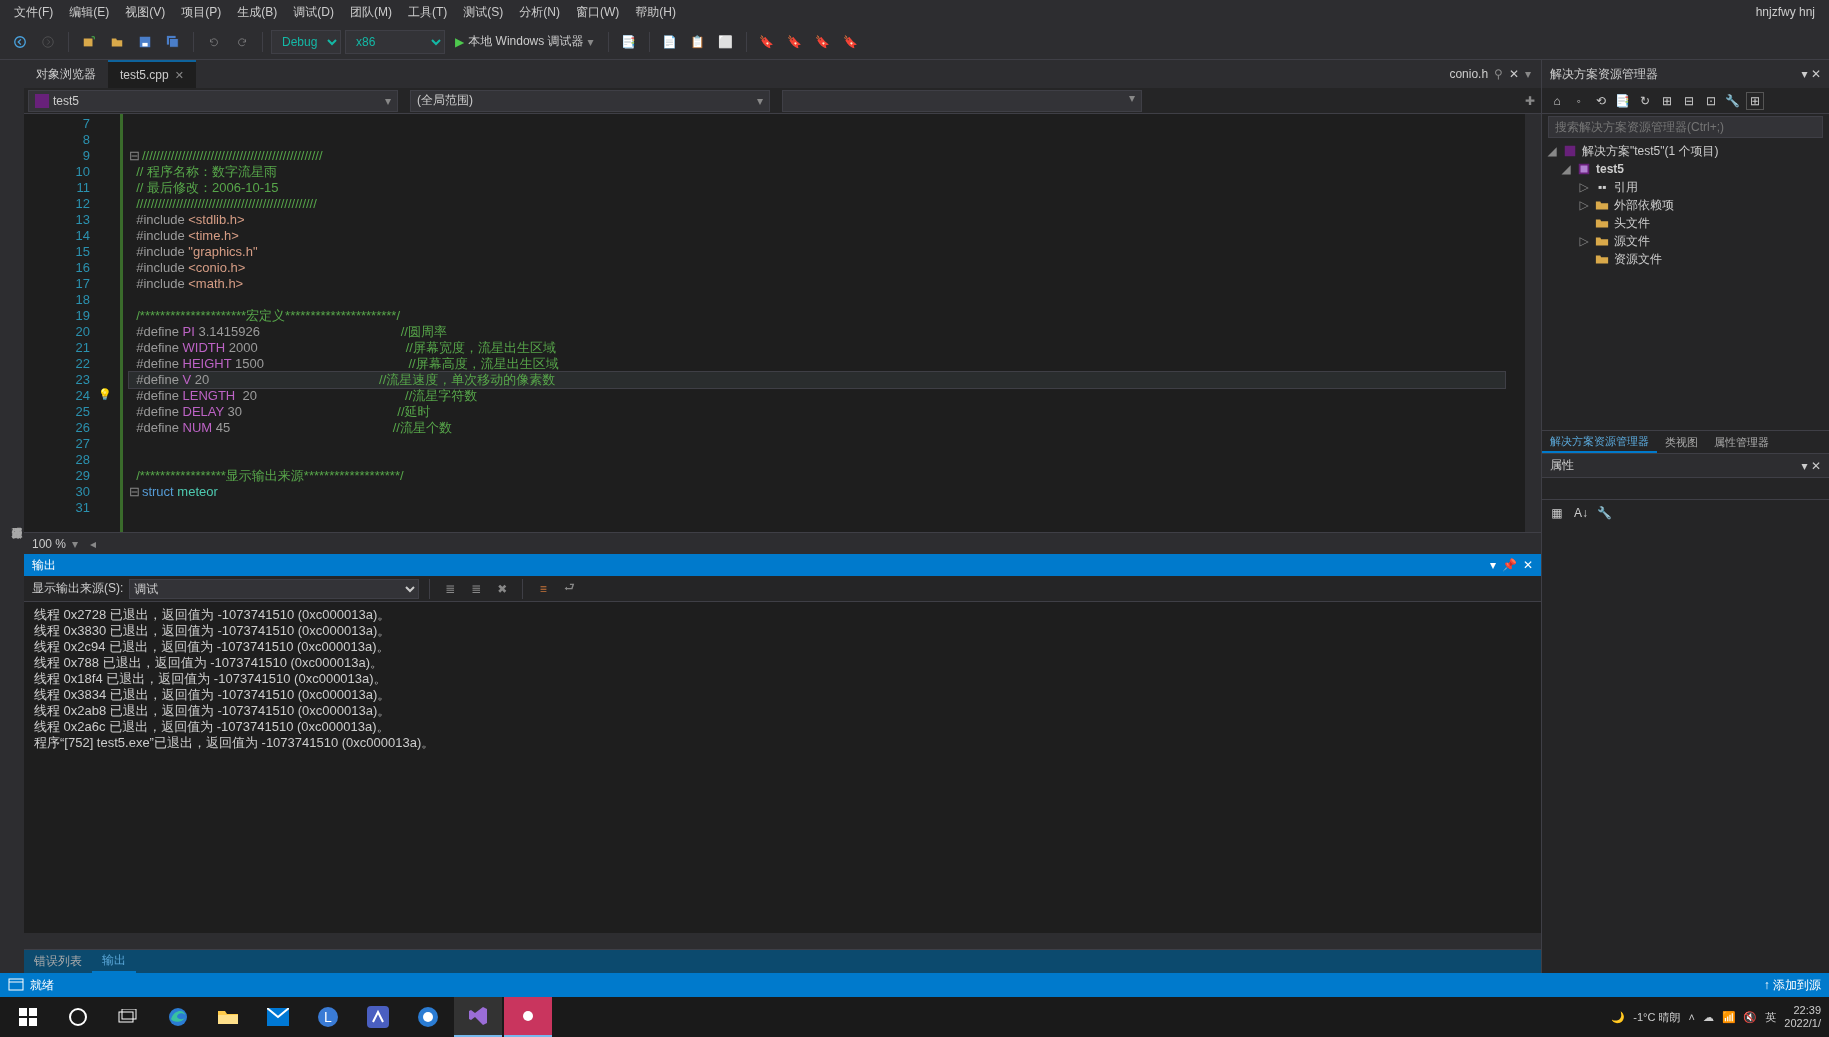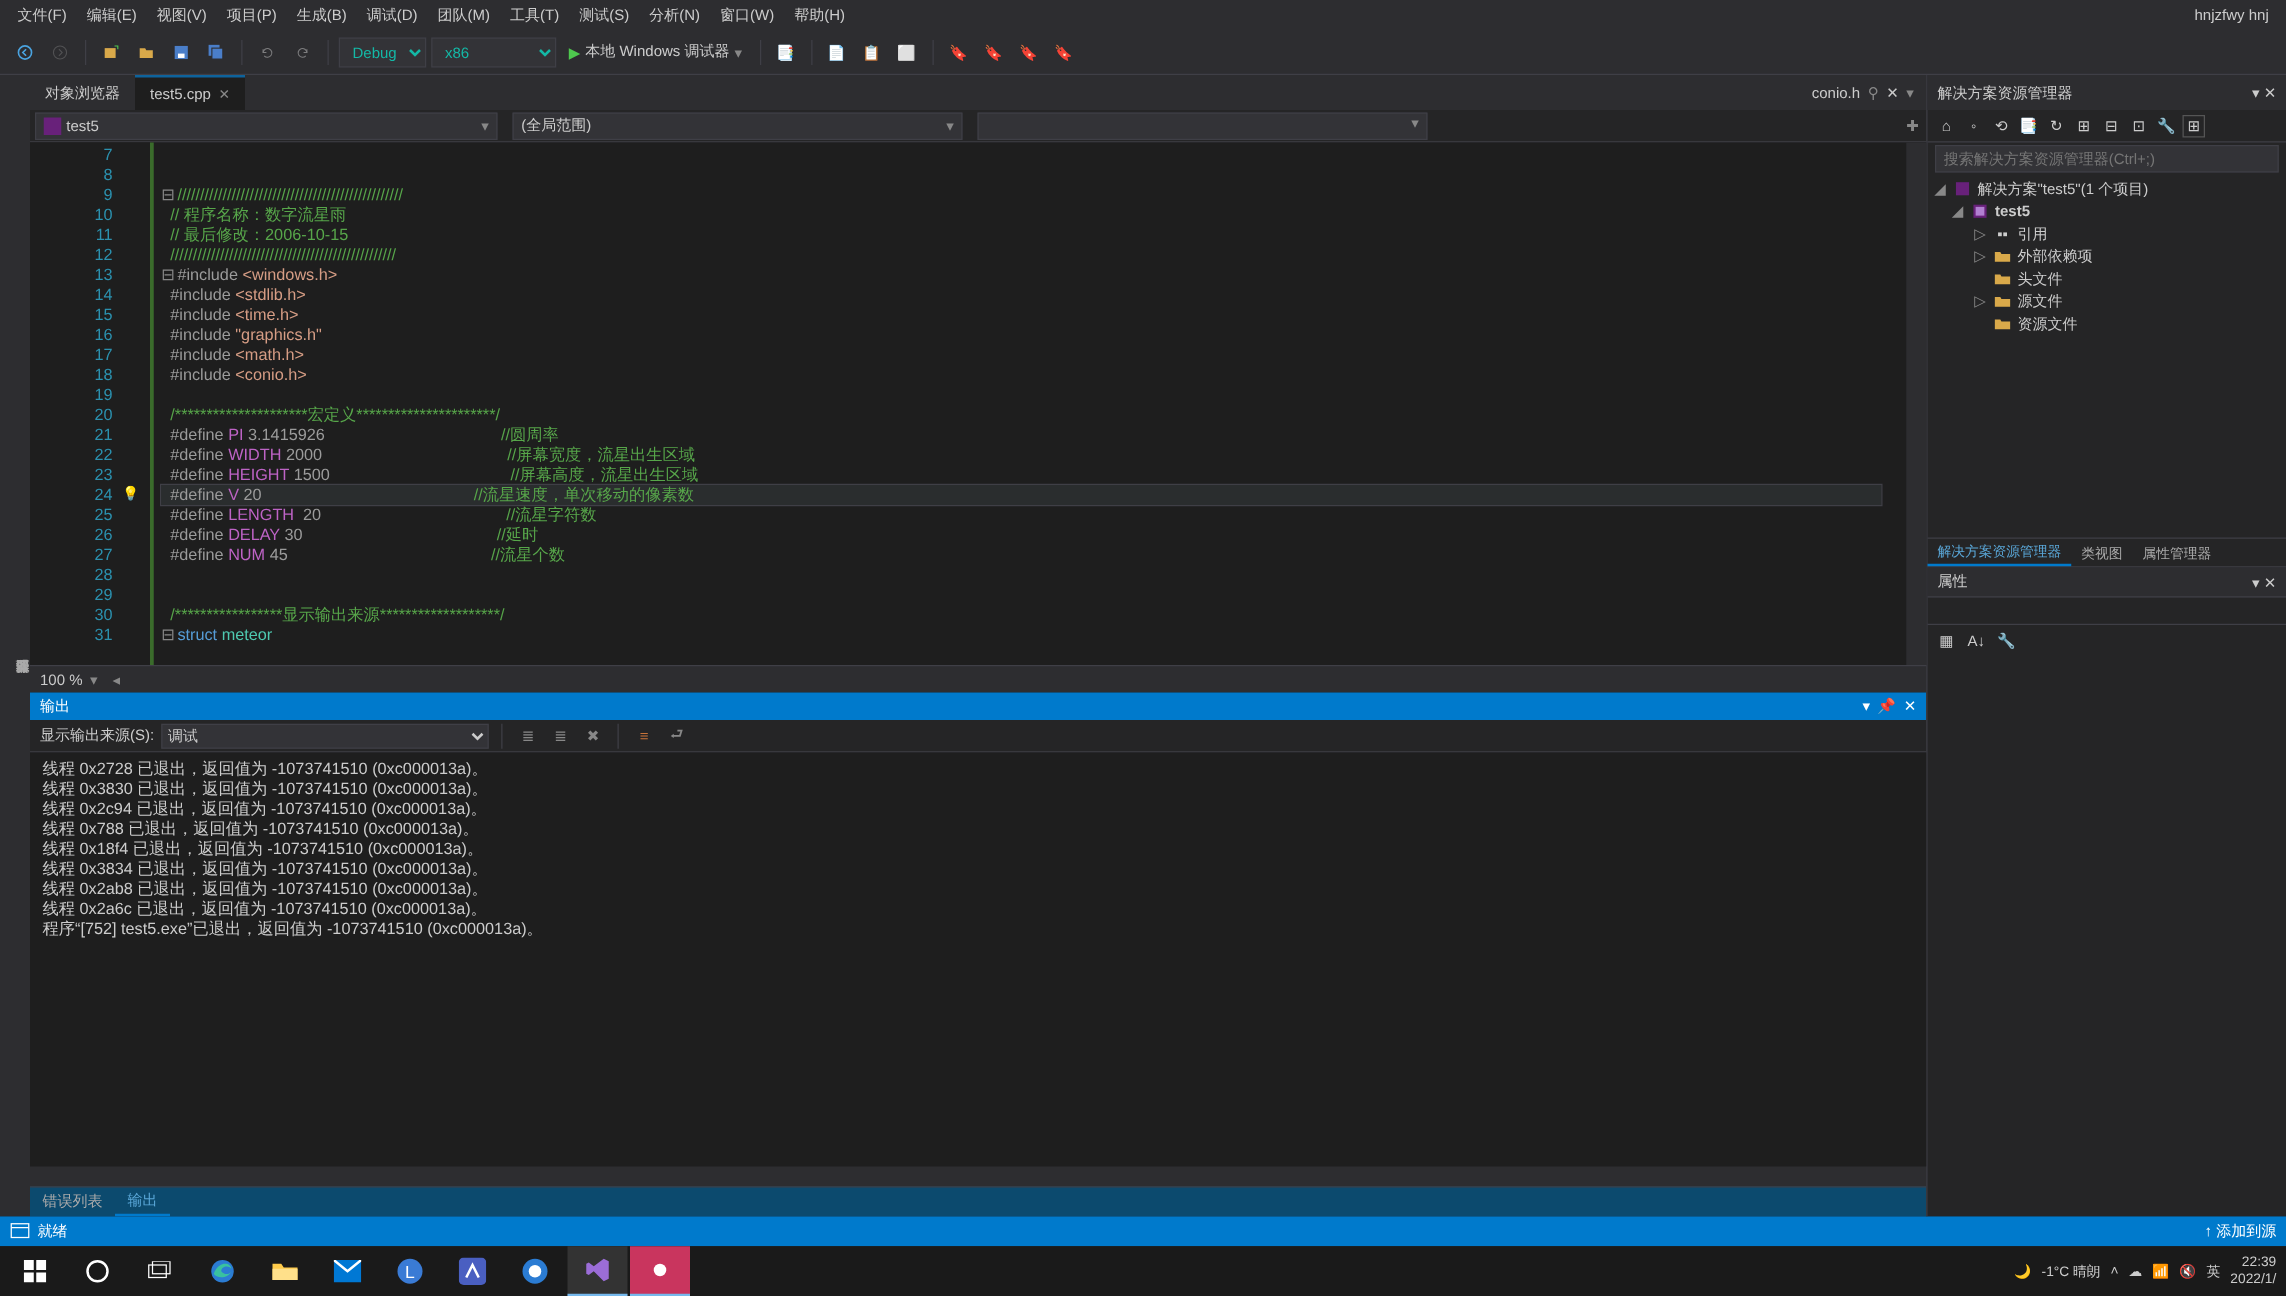--- a/index.html
+++ b/index.html
@@ -45,21 +45,21 @@
 .c-pre { color: #9b9b9b; }
 .c-str { color: #d69d85; }
 .c-macro { color: #bd63c5; }
 .c-kw { color: #569cd6; }
 .c-type { color: #4ec9b0; }
 .foldbox { color: #888; margin-right: 2px; }
 .zoomrow { height: 22px; background: #2d2d30; border-top: 1px solid #3f3f46; display:flex; align-items:center; padding: 0 8px; color:#ccc; gap:6px; }
 .outputhdr { height: 22px; background: #007acc; color: #fff; display: flex; align-items: center; padding: 0 8px; font-size: 12px; }
 .outputhdr .right { margin-left: auto; display: flex; gap: 6px; }
 .outtool { height: 26px; background: #252526; display: flex; align-items: center; padding: 0 8px; gap: 6px; border-bottom: 1px solid #3f3f46; }
-.outtool select { background: #333337; border: 1px solid #3f3f46; color: #ccc; height: 20px; font-size: 12px; width: 262px; }
+.outtool select { background: #333337; border: 1px solid #3f3f46; color: #ccc; height: 20px; font-size: 12px; width: 290px; }
 .outtool .ob { width:20px; height:20px; color:#888; display:flex;align-items:center;justify-content:center; }
 .outputbody { flex: 1; background: #1e1e1e; font-family: Consolas, monospace; font-size: 13px; color: #ccc; padding: 4px 10px; overflow: hidden; }
 .outputbody div { height: 16px; white-space: pre; }
 .bottomtabs { height: 24px; background: #0c4a6e; display: flex; align-items: stretch; border-top: 1px solid #3f3f46; }
 .bottomtabs span { padding: 0 10px; display: flex; align-items: center; color:#aaa; }
 .bottomtabs span.act { color: #5aa7d8; border-bottom: 2px solid #007acc; }
 .rightpanel { width: 288px; background: #252526; display: flex; flex-direction: column; border-left: 1px solid #3f3f46; }
 .rp-title { height: 28px; background: #2d2d30; display: flex; align-items: center; padding: 0 8px; color: #ccc; }
 .rp-title .dd { margin-left:auto; }
 .rp-tool { height: 26px; display: flex; align-items: center; padding: 0 6px; gap: 4px; border-bottom: 1px solid #3f3f46; }
@@ -249,26 +249,25 @@
           <div class="gline">30</div>
           <div class="gline">31</div>
         </div>
       <div class="codecol" id="codecol">
           <div class="codeline">  </div>
           <div class="codeline">  </div>
           <div class="codeline"><span class="foldbox">⊟</span><span class="c-comment">//////////////////////////////////////////////////</span></div>
           <div class="codeline">  <span class="c-comment">// 程序名称：数字流星雨</span></div>
           <div class="codeline">  <span class="c-comment">// 最后修改：2006-10-15</span></div>
           <div class="codeline">  <span class="c-comment">//////////////////////////////////////////////////</span></div>
-          <div class="codeline"><span class="foldbox">⊟</span><span class="c-pre">#include </span><span class="c-str">&lt;windows.h&gt;</span></div>
           <div class="codeline">  <span class="c-pre">#include </span><span class="c-str">&lt;stdlib.h&gt;</span></div>
           <div class="codeline">  <span class="c-pre">#include </span><span class="c-str">&lt;time.h&gt;</span></div>
           <div class="codeline">  <span class="c-pre">#include </span><span class="c-str">"graphics.h"</span></div>
+          <div class="codeline">  <span class="c-pre">#include </span><span class="c-str">&lt;conio.h&gt;</span></div>
           <div class="codeline">  <span class="c-pre">#include </span><span class="c-str">&lt;math.h&gt;</span></div>
-          <div class="codeline">  <span class="c-pre">#include </span><span class="c-str">&lt;conio.h&gt;</span></div>
           <div class="codeline">  </div>
           <div class="codeline">  <span class="c-comment">/*********************宏定义**********************/</span></div>
           <div class="codeline">  <span class="c-pre">#define </span><span class="c-macro">PI</span><span class="c-pre"> 3.1415926</span>                                       <span class="c-comment">//圆周率</span></div>
           <div class="codeline">  <span class="c-pre">#define </span><span class="c-macro">WIDTH</span><span class="c-pre"> 2000</span>                                         <span class="c-comment">//屏幕宽度，流星出生区域</span></div>
           <div class="codeline">  <span class="c-pre">#define </span><span class="c-macro">HEIGHT</span><span class="c-pre"> 1500</span>                                        <span class="c-comment">//屏幕高度，流星出生区域</span></div>
           <div class="codeline hl">  <span class="c-pre">#define </span><span class="c-macro">V</span><span class="c-pre"> 20</span>                                               <span class="c-comment">//流星速度，单次移动的像素数</span></div>
           <div class="codeline">  <span class="c-pre">#define </span><span class="c-macro">LENGTH</span><span class="c-pre">  20</span>                                         <span class="c-comment">//流星字符数</span></div>
           <div class="codeline">  <span class="c-pre">#define </span><span class="c-macro">DELAY</span><span class="c-pre"> 30</span>                                           <span class="c-comment">//延时</span></div>
           <div class="codeline">  <span class="c-pre">#define </span><span class="c-macro">NUM</span><span class="c-pre"> 45</span>                                             <span class="c-comment">//流星个数</span></div>
           <div class="codeline">  </div>

